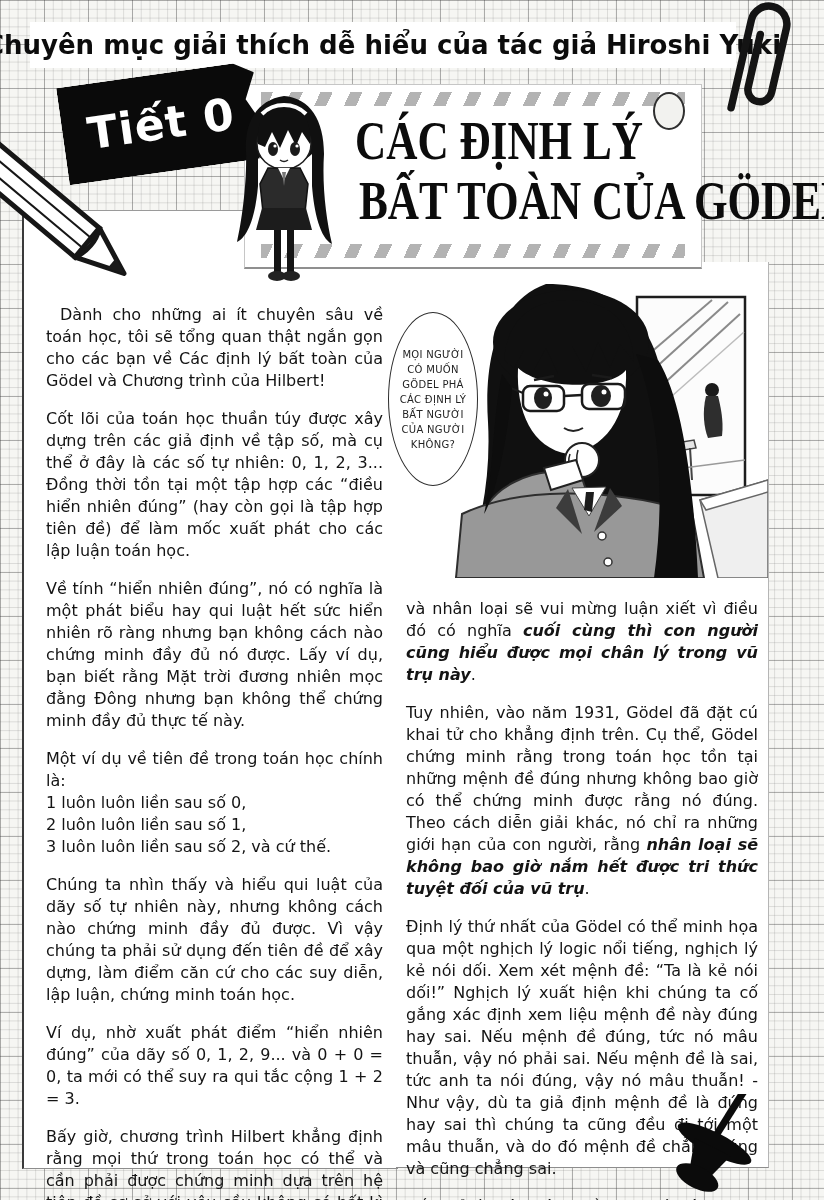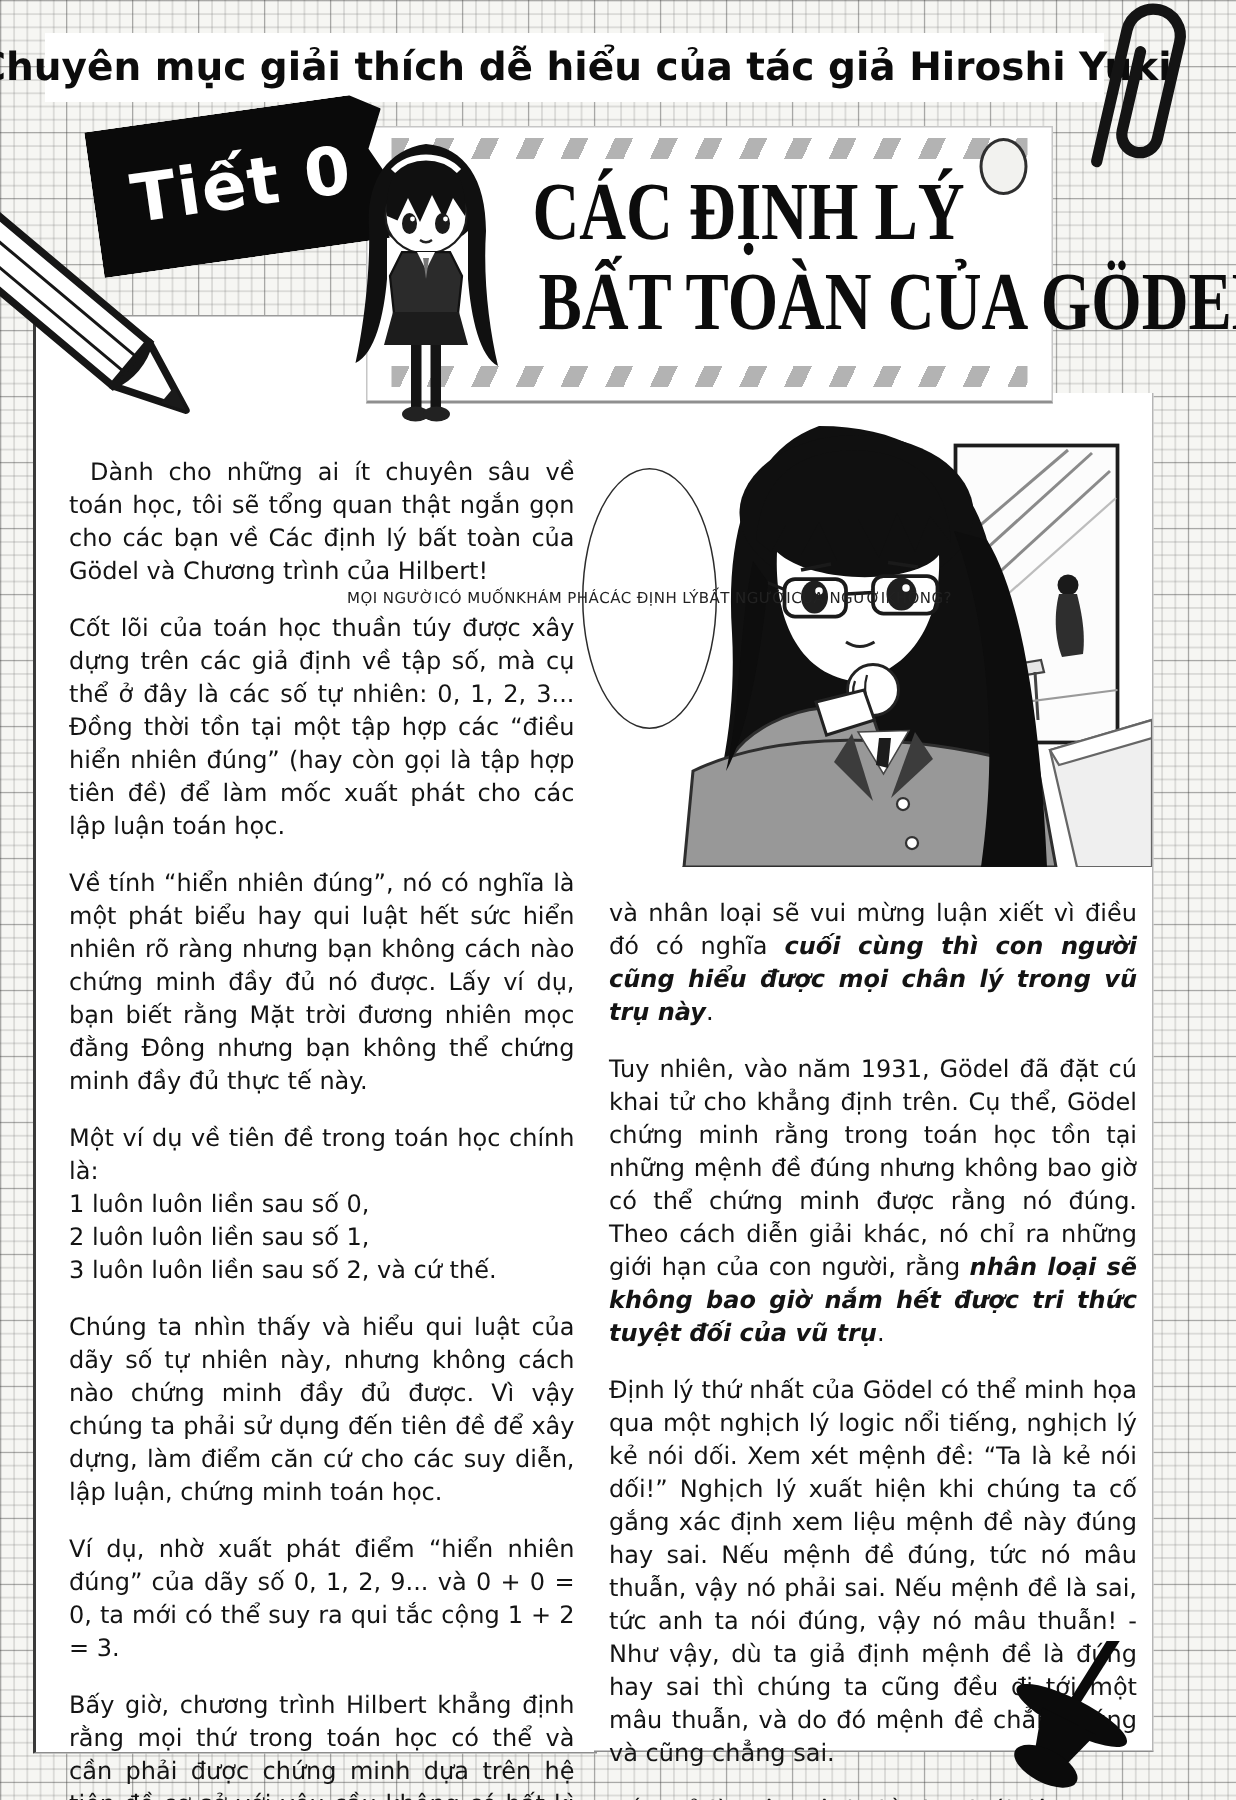--- a/index.html
+++ b/index.html
@@ -38,21 +38,21 @@
   .title-lines .row.l2{margin-left:4px;}
   
   .col-text{position:absolute;z-index:3;text-align:justify;font-size:16px;line-height:22px;color:#141414;}
   #left-text{left:46px;top:288px;width:337px;}
   #right-text{left:406px;top:582px;width:352px;}
   .para{margin:16px 0 13px 0;white-space:pre-line;}
   .para.indent{text-indent:14px;}
   .em{font-weight:bold;font-style:italic;}
   
   .bubble{left:388px;top:312px;width:88px;height:172px;background:#ffffff;border:1.5px solid #2c2c2c;border-radius:50%;
-    display:flex;align-items:center;justify-content:center;z-index:3;}
+    display:flex;flex-direction:column;align-items:center;justify-content:center;z-index:3;}
   .bline{font-size:10px;line-height:15px;letter-spacing:.3px;color:#222;text-align:center;white-space:nowrap;}
   svg{display:block;}
 </style>
 </head>
 <body>
 
 <div class="stage">
 
   <div class="sheet" id="sheet-left"></div>
   <div class="sheet" id="sheet-right"></div>
@@ -161,21 +161,21 @@
       <circle cx="206" cy="274" r="4" fill="#ffffff" stroke="#333" stroke-width="1.5"></circle>
       <circle cx="212" cy="300" r="4" fill="#ffffff" stroke="#333" stroke-width="1.5"></circle>
       <path d="M240,92 C262,150 270,230 258,316 L302,316 C298,230 288,140 262,98 Z" fill="#0d0d0d"></path>
       <path d="M106,112 C96,160 98,210 88,252 C102,228 112,170 116,126 Z" fill="#0d0d0d"></path>
     </g>
   </svg>
 
   <div class="abs bubble">
       <div class="bline">MỌI NGƯỜI</div>
       <div class="bline">CÓ MUỐN</div>
-      <div class="bline">KHÁM PHÁ</div>
+      <div class="bline">GÖDEL PHÁ</div>
       <div class="bline">CÁC ĐỊNH LÝ</div>
       <div class="bline">BẤT NGƯỜI</div>
       <div class="bline">CỦA NGƯỜI</div>
       <div class="bline">KHÔNG?</div>
     </div>
 
   <div class="col-text" id="left-text">
       <p class="para indent"><span>Dành cho những ai ít chuyên sâu về toán học, tôi sẽ tổng quan thật ngắn gọn cho các bạn về Các định lý bất toàn của Gödel và Chương trình của Hilbert!</span></p>
       <p class="para"><span>Cốt lõi của toán học thuần túy được xây dựng trên các giả định về tập số, mà cụ thể ở đây là các số tự nhiên: 0, 1, 2, 3... Đồng thời tồn tại một tập hợp các “điều hiển nhiên đúng” (hay còn gọi là tập hợp tiên đề) để làm mốc xuất phát cho các lập luận toán học.</span></p>
       <p class="para"><span>Về tính “hiển nhiên đúng”, nó có nghĩa là một phát biểu hay qui luật hết sức hiển nhiên rõ ràng nhưng bạn không cách nào chứng minh đầy đủ nó được. Lấy ví dụ, bạn biết rằng Mặt trời đương nhiên mọc đằng Đông nhưng bạn không thể chứng minh đầy đủ thực tế này.</span></p>

